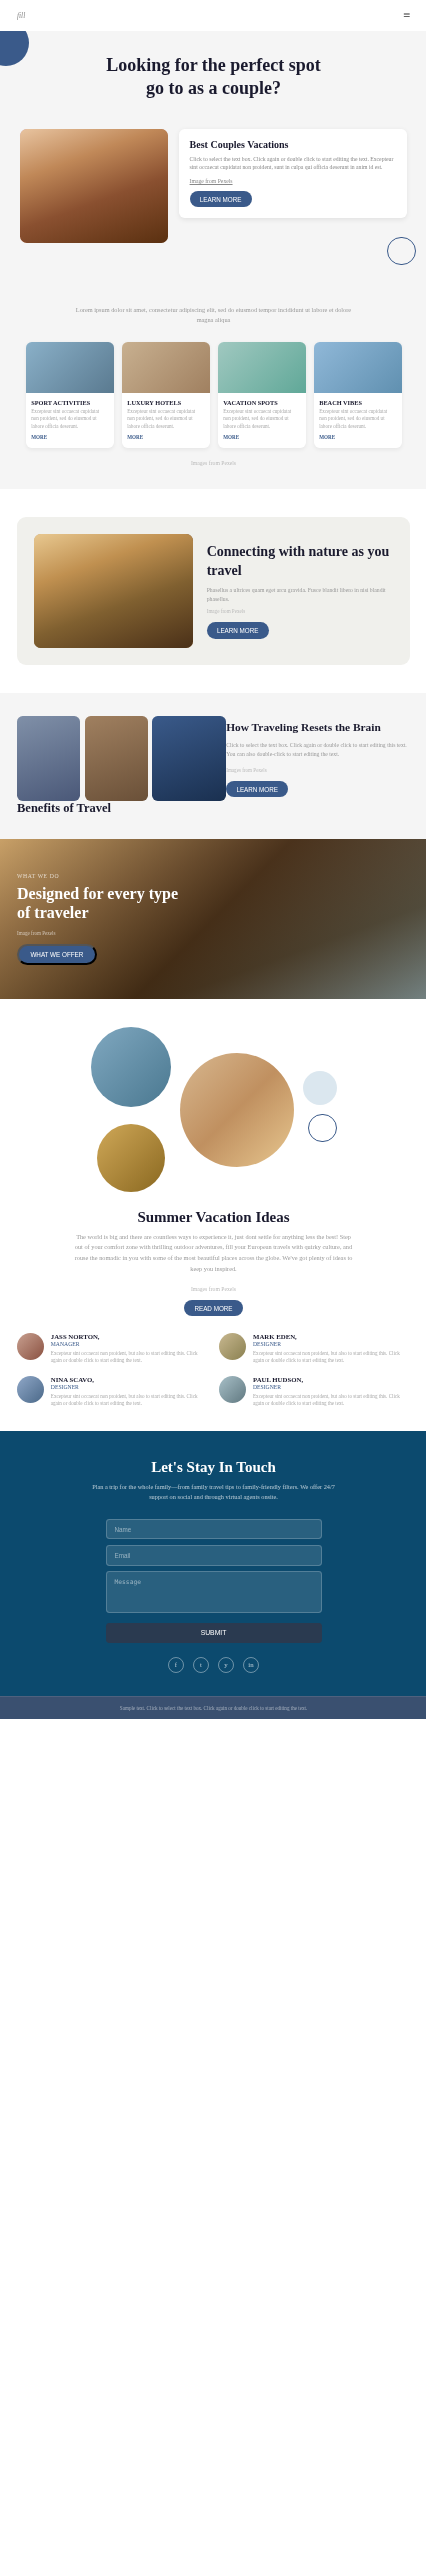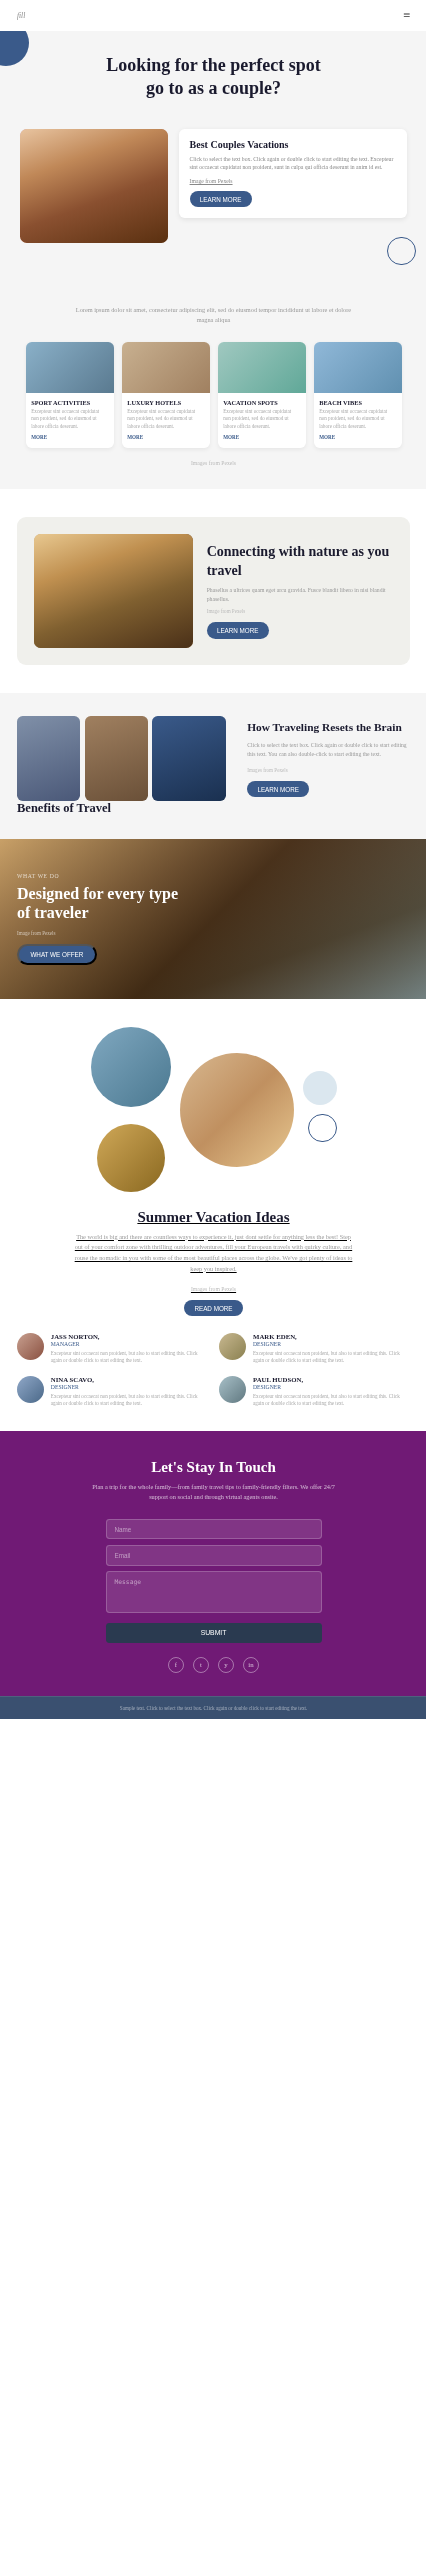--- a/index.html
+++ b/index.html
@@ -109,21 +109,21 @@
     }
     .connecting-text { flex: 1; }
     .connecting-title { font-size: 14px; font-weight: 700; color: #1a1a2e; line-height: 1.3; margin-bottom: 5.7px; }
     .connecting-desc { font-size: 5.7px; color: #999; line-height: 1.6; margin-bottom: 4.6px; }
     .connecting-img-credit { font-size: 5.1px; color: #bbb; margin-bottom: 8px; }
 
     
     .reset-section {
       background: #f5f5f5; padding: 23px 17px;
     }
-    .reset-inner { display: flex; gap: 21px; align-items: center; }
+    .reset-inner { display: flex; gap: 0; align-items: center; }
     .reset-images { display: flex; gap: 4.6px; flex-shrink: 0; }
     .reset-img {
       border-radius: 5.7px; overflow: hidden;
     }
     .reset-img-1 {
       width: 63px; height: 85px;
       background: linear-gradient(160deg, #8090a8 0%, #4a5878 100%);
     }
     .reset-img-2 {
       width: 63px; height: 85px;
@@ -173,42 +173,42 @@
     }
     .summer-main-img {
       width: 114px; height: 114px; border-radius: 50%;
       background: linear-gradient(135deg, #d8b890 0%, #c09060 50%, #e8c890 100%);
       overflow: hidden; flex-shrink: 0;
     }
     .summer-small-circle {
       width: 28.4px; height: 28.4px; border-radius: 50%;
       border: 1.7px solid #3a5a8a; align-self: flex-end; margin-bottom: 5.7px;
     }
-    .summer-text { text-align: center; margin-bottom: 17px; text-decoration: underline; }
+    .summer-text { text-align: center; margin-bottom: 17px; }
     .summer-subtitle { font-size: 6.3px; color: #999; line-height: 1.7; max-width: 284px; margin: 5.7px auto 9px; }
     .summer-credit { font-size: 5.7px; color: #bbb; }
 
     .team-row { display: flex; gap: 11.4px; margin-top: 17px; flex-wrap: wrap; }
     .team-card { display: flex; gap: 6.8px; align-items: flex-start; width: calc(50% - 5.7px); }
     .team-avatar {
       width: 27px; height: 27px; border-radius: 50%;
       background: #ccc; flex-shrink: 0;
     }
     .team-avatar.jass { background: linear-gradient(135deg, #c8a090, #8a5040); }
     .team-avatar.nina { background: linear-gradient(135deg, #90a8c8, #4a6888); }
     .team-avatar.mark { background: linear-gradient(135deg, #c8b890, #8a8050); }
     .team-avatar.paul { background: linear-gradient(135deg, #a8c0c8, #607880); }
     .team-info {}
     .team-name { font-size: 6.8px; font-weight: 700; color: #1a1a2e; margin-bottom: 1.1px; }
     .team-role { font-size: 5.7px; color: #3a5a8a; margin-bottom: 2.3px; }
     .team-desc { font-size: 5.1px; color: #aaa; line-height: 1.5; }
 
     
     .contact-section {
-      background: #701a75; padding: 28.4px 17px 23px; text-align: center;
+      background: #0c4a6e; padding: 28.4px 17px 23px; text-align: center;
     }
     .contact-title { font-size: 15px; font-weight: 700; color: #fff; margin-bottom: 5.7px; }
     .contact-desc { font-size: 6.3px; color: rgba(255,255,255,0.7); line-height: 1.6; max-width: 262px; margin: 0 auto 17px; }
     .contact-form { max-width: 216px; margin: 0 auto; }
     .form-field {
       width: 100%; background: rgba(255,255,255,0.12); border: 0.6px solid rgba(255,255,255,0.2);
       border-radius: 3.4px; padding: 5.7px 8px; color: #fff; font-size: 6.3px;
       margin-bottom: 5.7px; outline: none;
     }
     .form-field::placeholder { color: rgba(255,255,255,0.5); }

